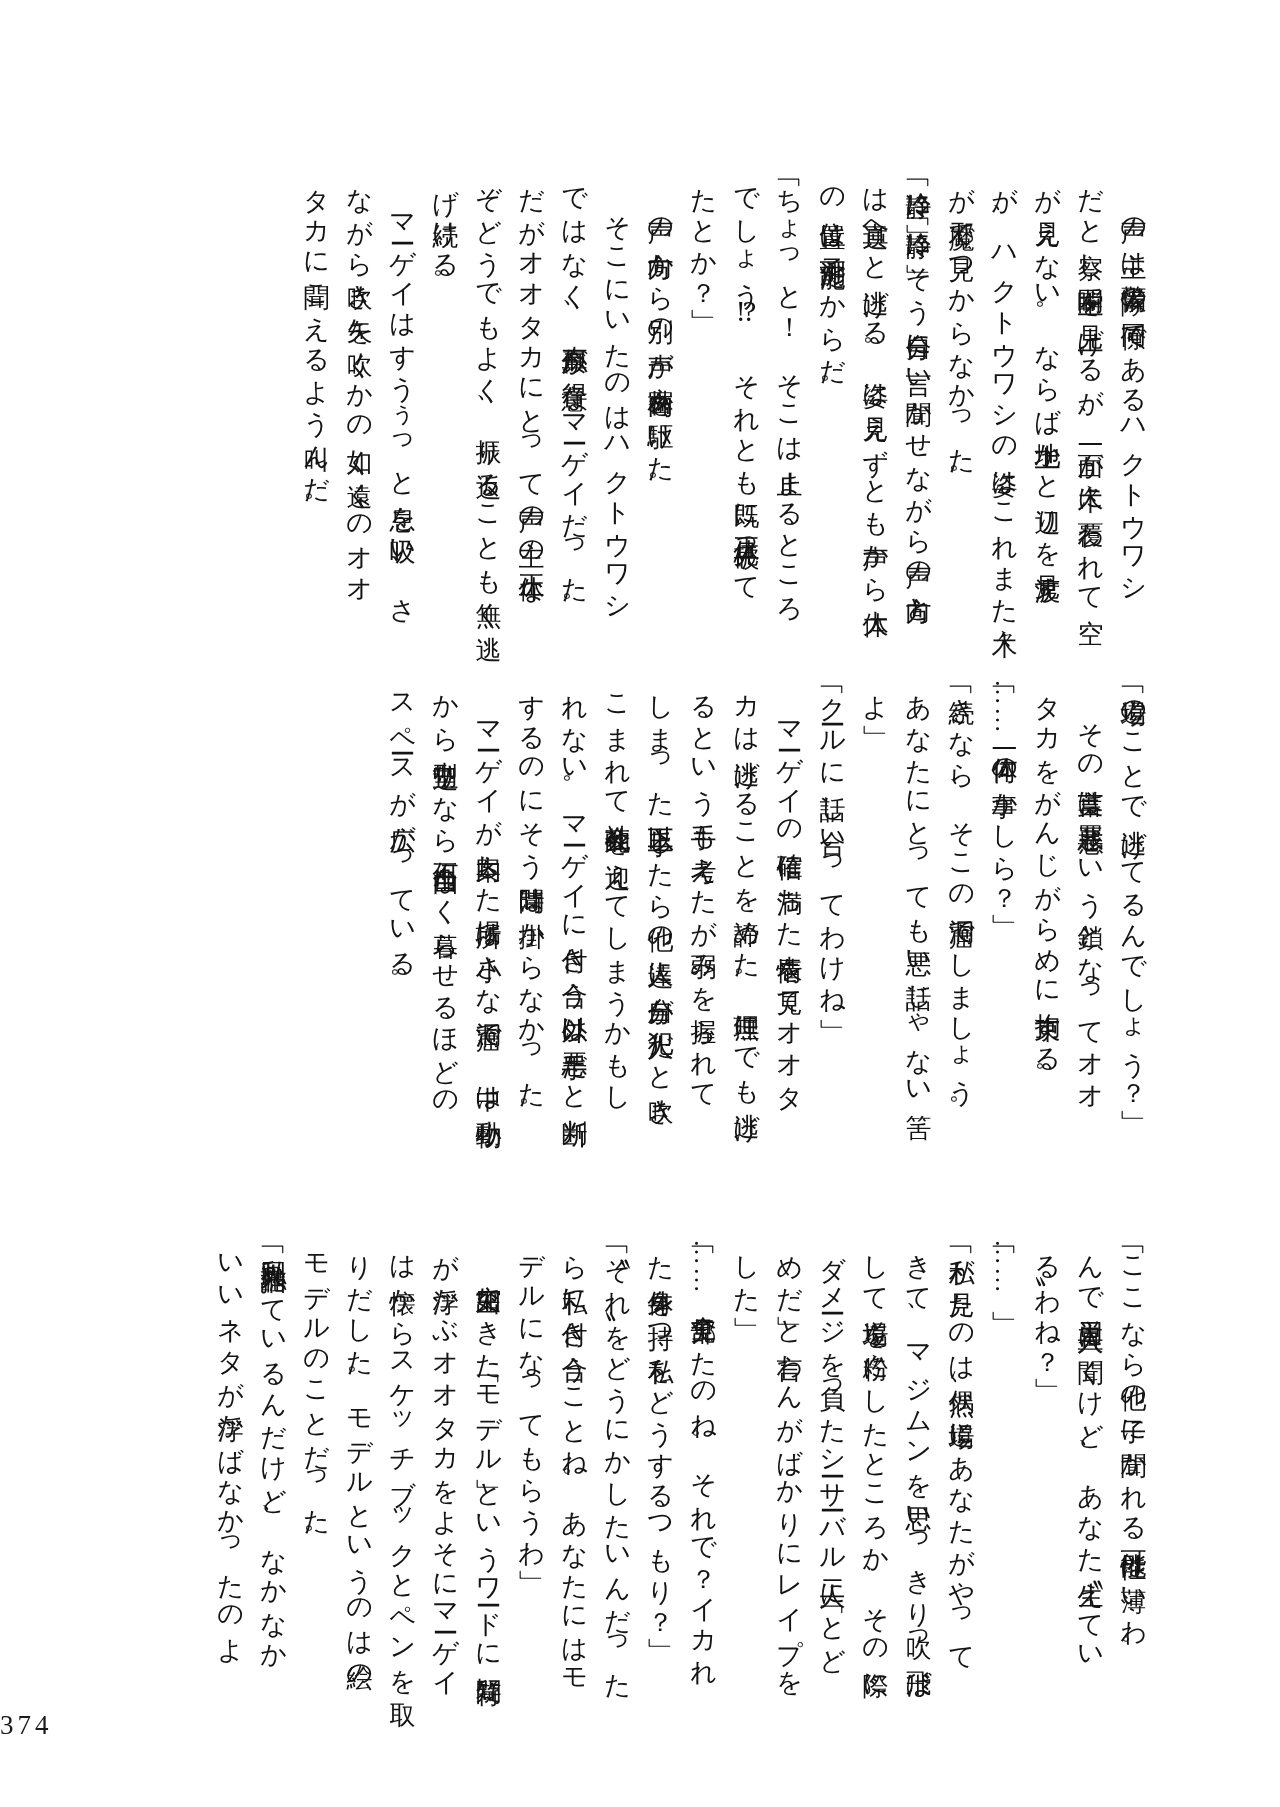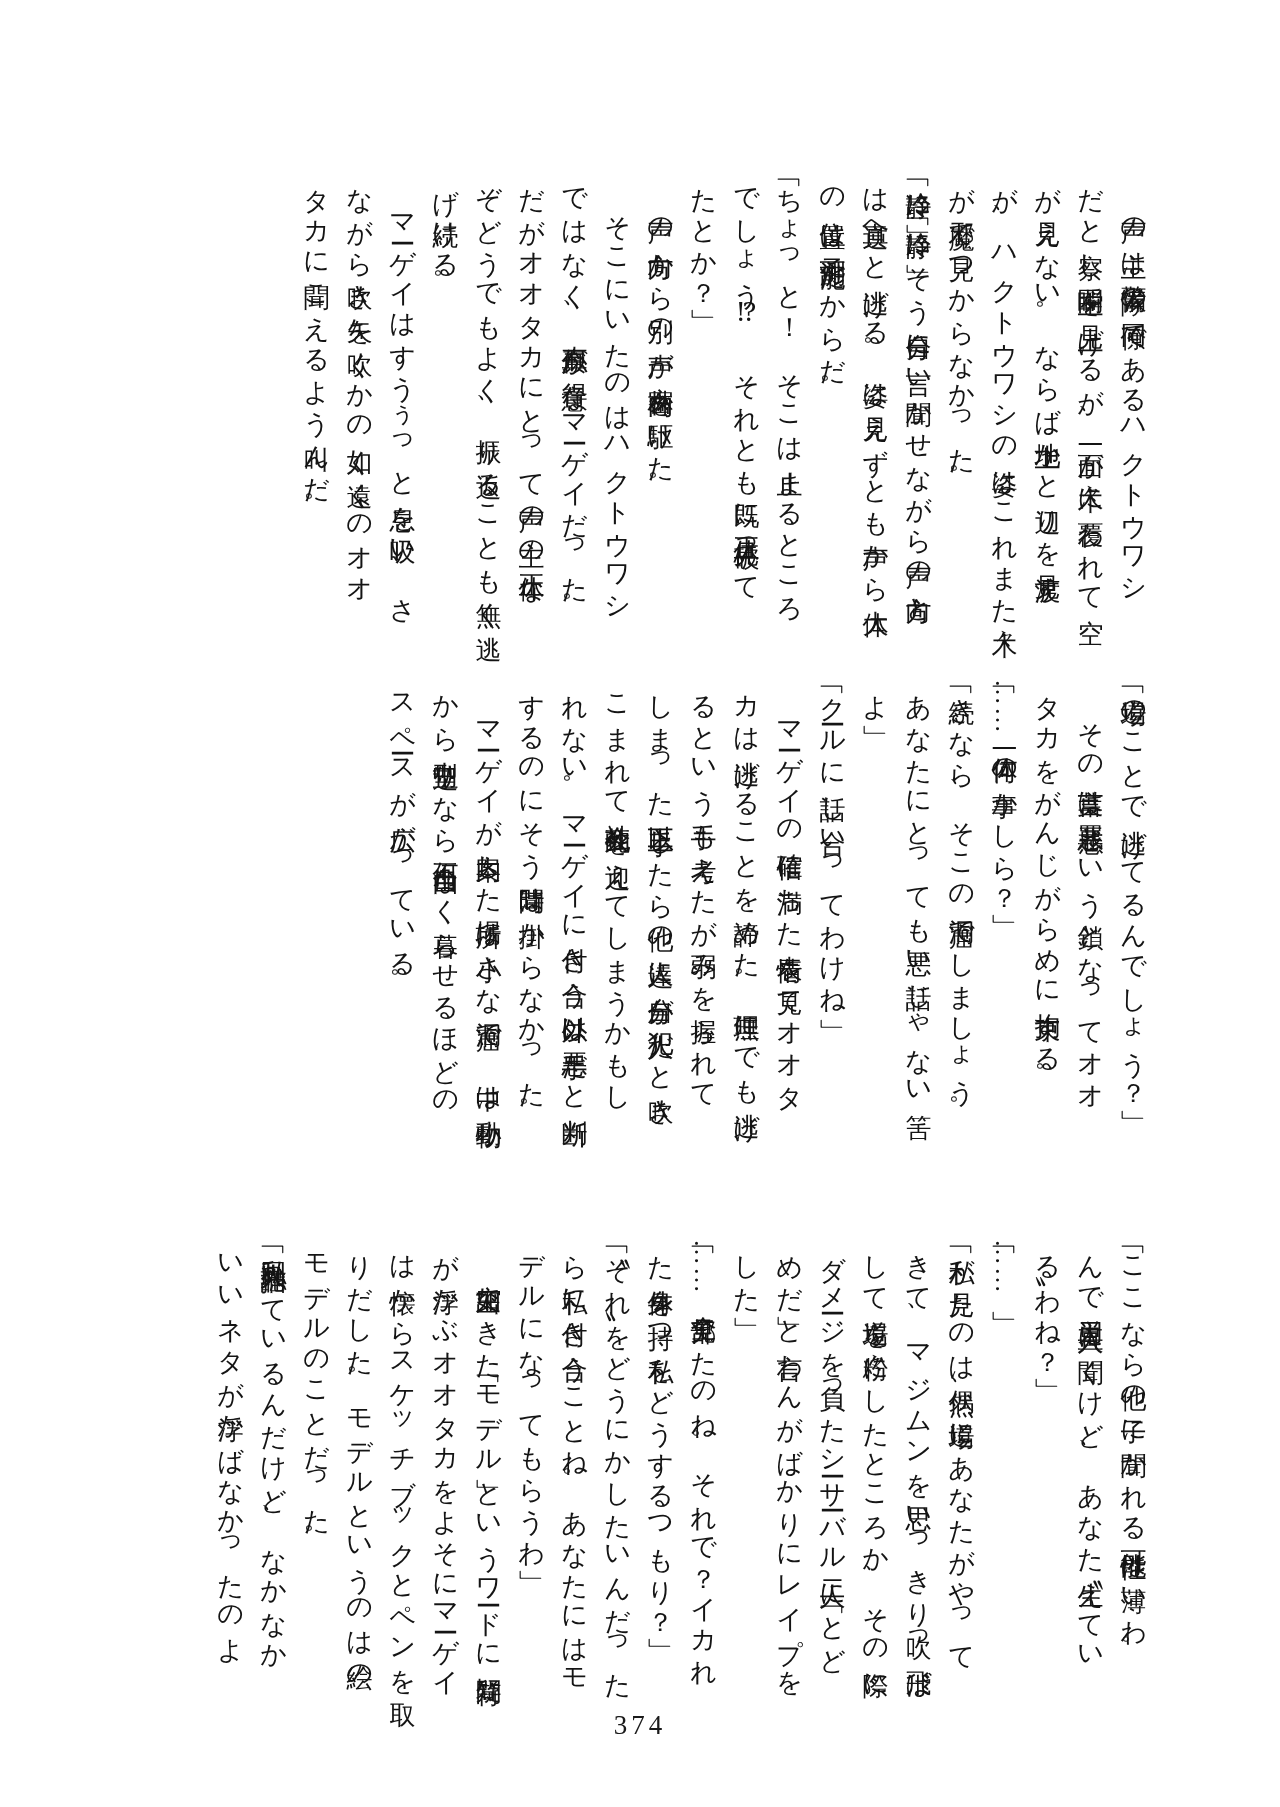--- a/index.html
+++ b/index.html
@@ -32,21 +32,20 @@
   .band-1 { top: 170px; }
   .band-2 { top: 677px; }
   .band-3 { top: 1237px; }
   .band p { margin: 0; padding: 0; }
   .band p.indent { text-indent: 28px; }
   .page-number {
     position: absolute;
     top: 1710px;
     left: 0;
     width: 100%;
-    text-align: center;
     font-size: 27px;
     letter-spacing: 4px;
     color: #1a1a1a;
   }
 </style>
 </head>
 <body>
 
 <div class="page">
 

